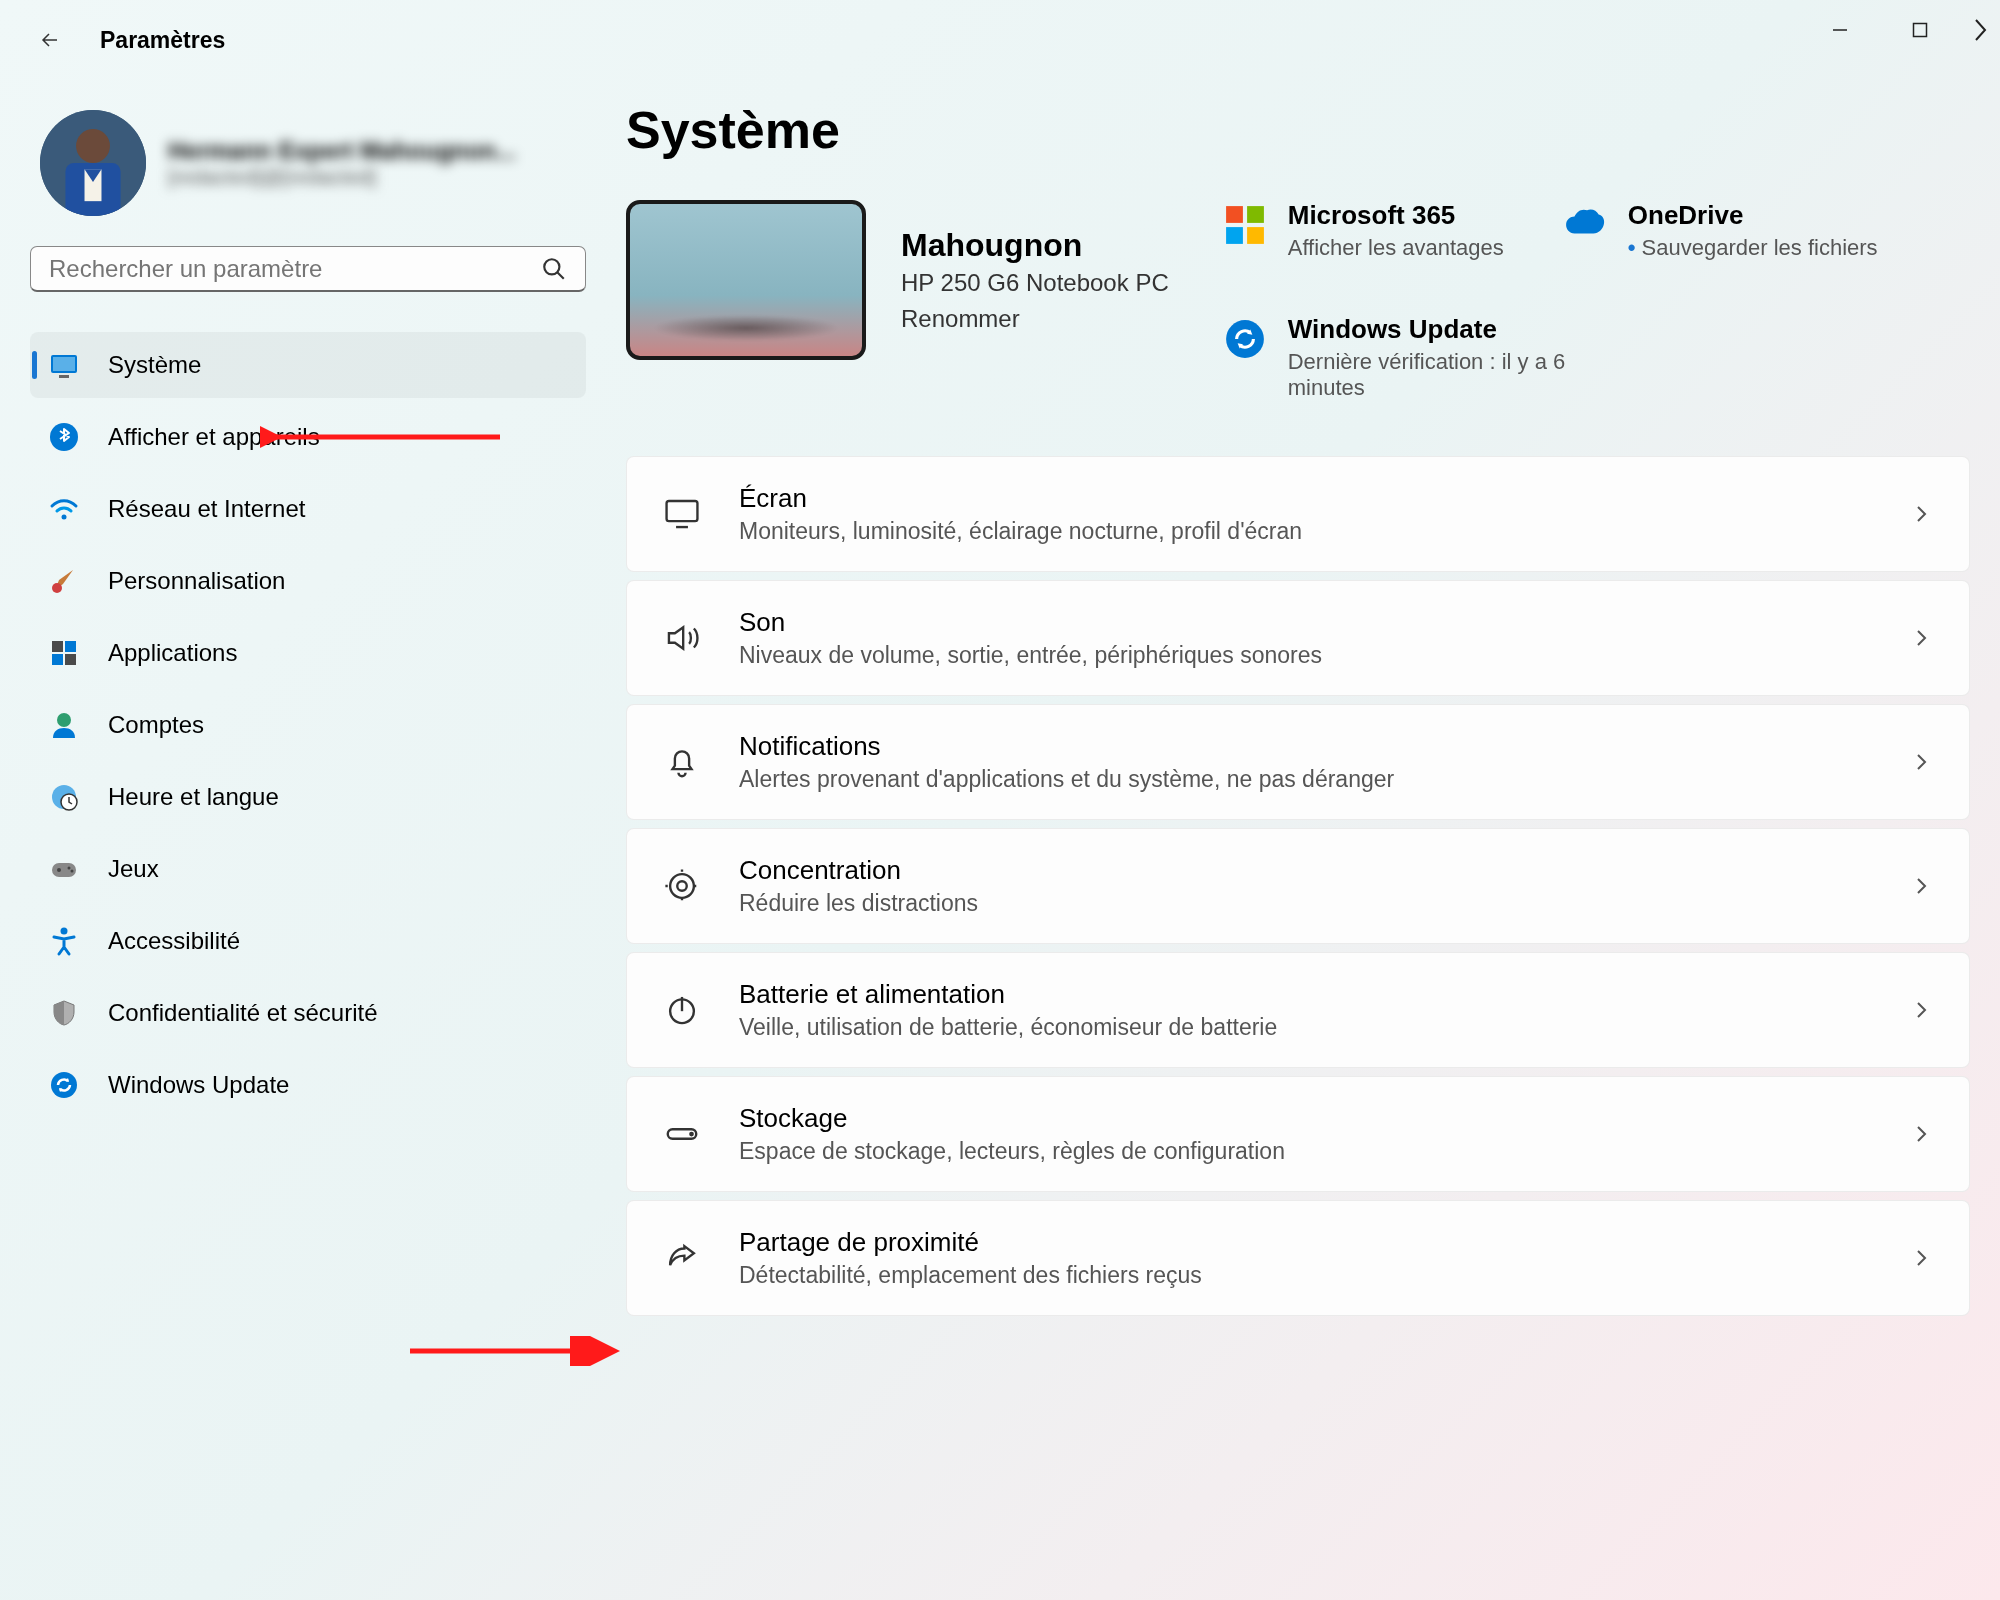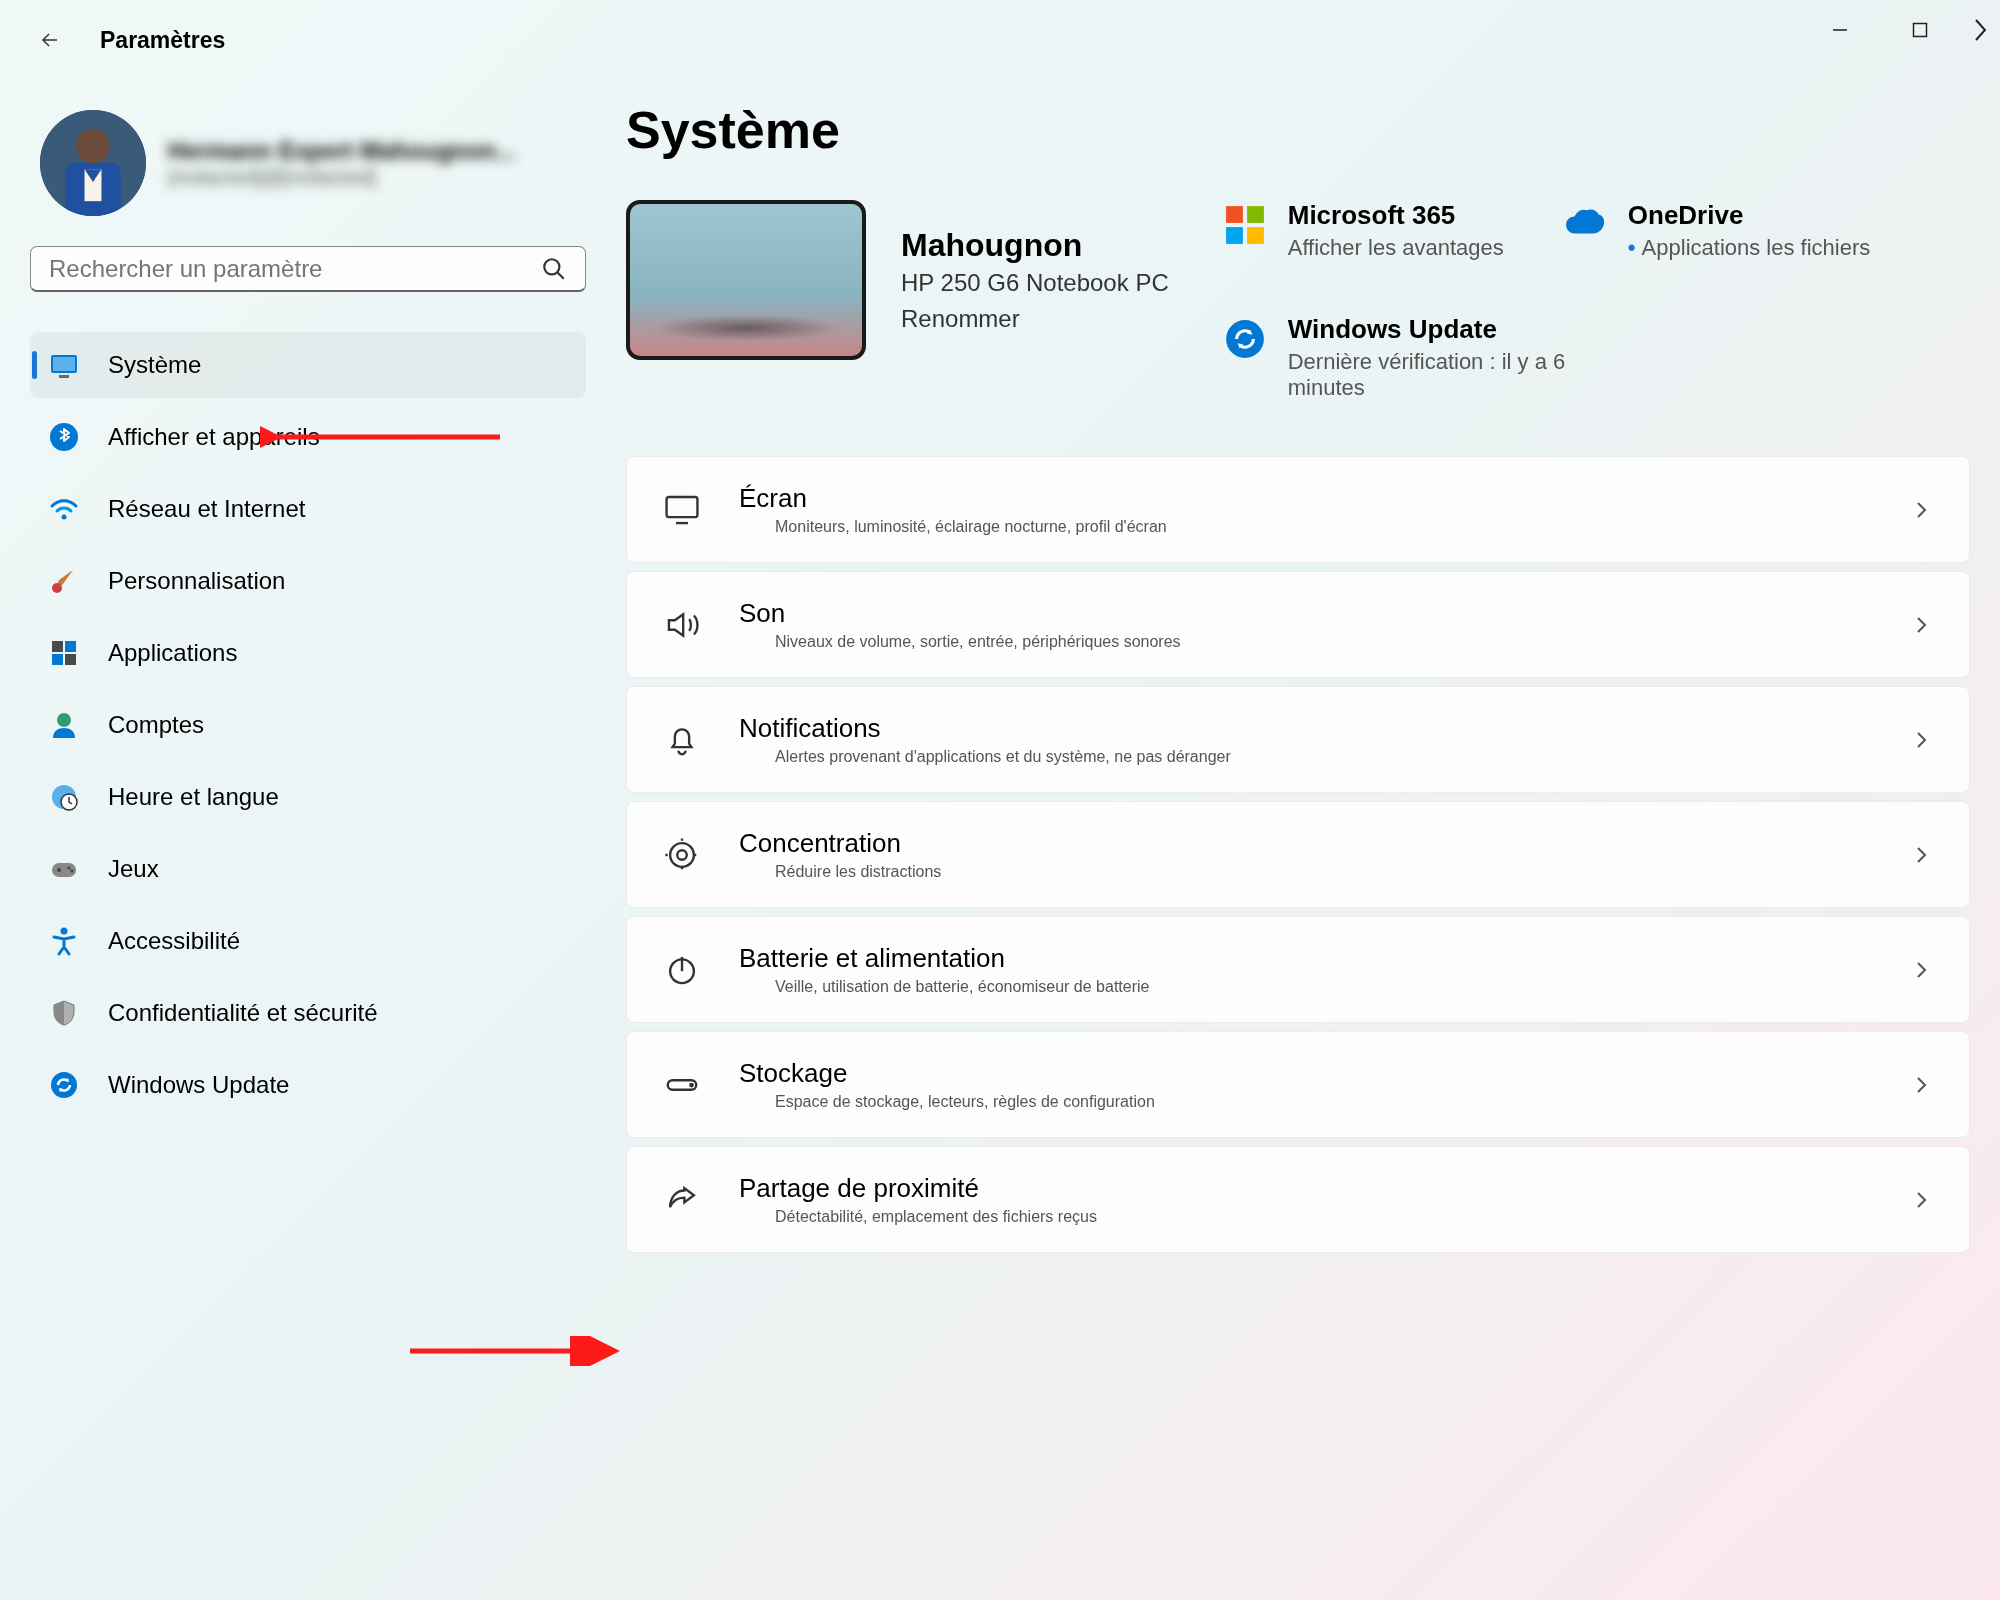--- a/index.html
+++ b/index.html
@@ -154,21 +154,21 @@
     border-radius: 8px;
     display: flex;
     align-items: center;
     padding: 26px 36px;
     gap: 38px;
     cursor: pointer;
   }
   .card-ico { width: 38px; height: 38px; display: flex; align-items: center; justify-content: center; flex-shrink: 0; }
   .card-body { flex: 1; }
   .card-title { font-size: 26px; font-weight: 400; }
-  .card-sub { font-size: 16px; color: #555; margin-top: 4px; margin-left: 36px; }
+  .card-sub { font-size: 23px; color: #555; margin-top: 4px; }
   .card-chev { width: 24px; height: 24px; }
 
   
   .arrow {
     position: absolute;
     pointer-events: none;
   }
 </style>
 </head>
 <body>
@@ -367,21 +367,21 @@
             </div>
           </div>
           <div class="tile">
             <div class="tile-ico">
               <svg viewBox="0 0 40 40">
                   <path d="M10 28c-5 0-8-4-8-8 0-5 4-8 8-8 2-5 7-8 12-6 4-2 9 0 11 4 4 1 6 5 5 9-1 5-5 9-10 9H10z" fill="#0078d4"></path>
                 </svg>
             </div>
             <div>
               <div class="tile-title">OneDrive</div>
-              <div class="tile-sub bullet">Applications les fichiers</div>
+              <div class="tile-sub bullet">Sauvegarder les fichiers</div>
             </div>
           </div>
         </div>
         <div class="tile">
           <div class="tile-ico">
             <svg viewBox="0 0 40 40">
                 <circle cx="20" cy="20" r="18" fill="#0078d4"></circle>
                 <path d="M12 20a8 8 0 0 1 13-6M28 20a8 8 0 0 1-13 6" stroke="#fff" stroke-width="3" fill="none"></path>
                 <path d="M25 11l2 5-5-1M15 29l-2-5 5 1" fill="#fff"></path>
               </svg>

